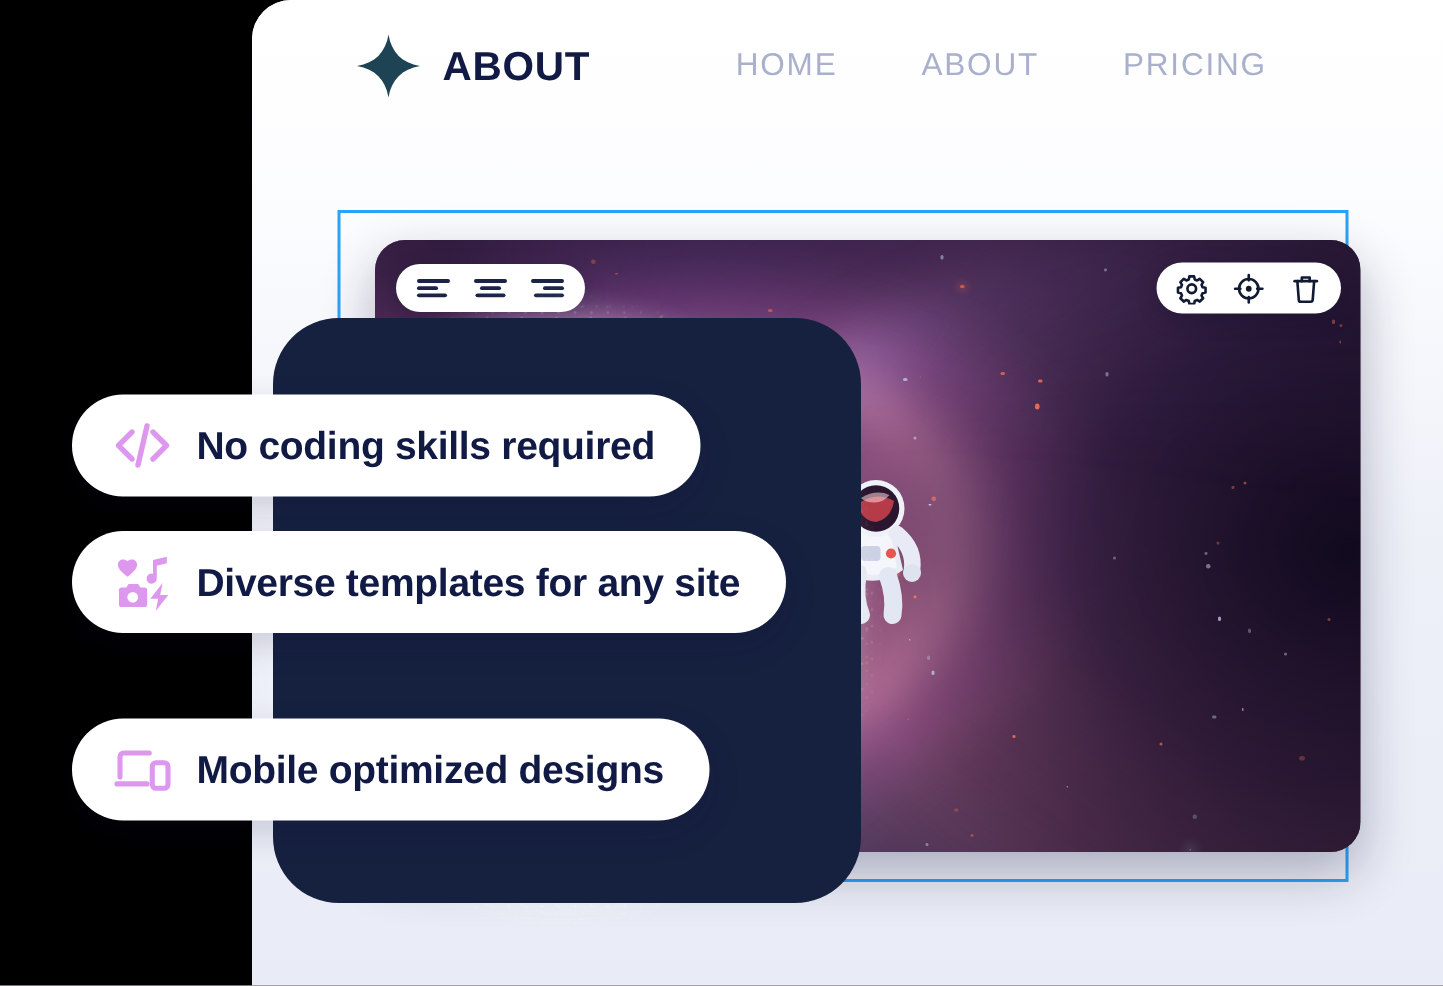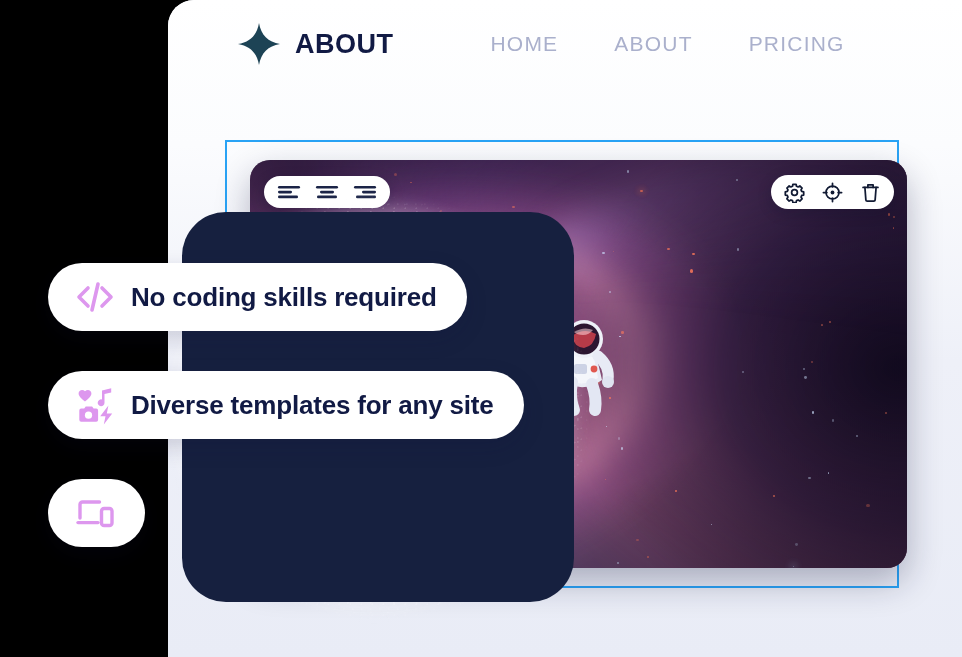--- a/index.html
+++ b/index.html
@@ -218,21 +218,21 @@
     background:#ffffff;
     border-radius:40px;
     display:flex;align-items:center;
     gap:16px;
     padding:0 30px 0 27px;
     height:68px;
     box-shadow:0 8px 22px rgba(16,20,60,.16);
     cursor:pointer;
   }
   #pill-0{left:48px;top:263px;}
-  #pill-1{left:48px;top:371px;}
+  #pill-1{left:48px;top:354px;}
   #pill-2{left:48px;top:479px;}
   .pill-icon{width:40px;height:40px;flex:0 0 40px;display:block;}
   .pill-label{
     font-size:26px;font-weight:700;
     color:#111a44;white-space:nowrap;letter-spacing:-.2px;text-align:right;
   }
 </style>
 </head>
 <body>
 
@@ -449,13 +449,14 @@
 </div>
 
 <div class="feature-pill" id="pill-2">
   <svg class="pill-icon" viewBox="0 0 40 40">
     <g fill="none" stroke="#dd97ee" stroke-width="3.4" stroke-linecap="round" stroke-linejoin="round">
       <path d="M24.5 9H7.5a2.5 2.5 0 0 0-2.5 2.5V25"></path>
       <path d="M3 29.6h20"></path>
       <rect x="26.5" y="15.5" width="10.5" height="17" rx="2.6"></rect>
     </g>
   </svg>
+  <span class="pill-label">Mobile optimized designs</span>
 </div>
 
 </body></html>

